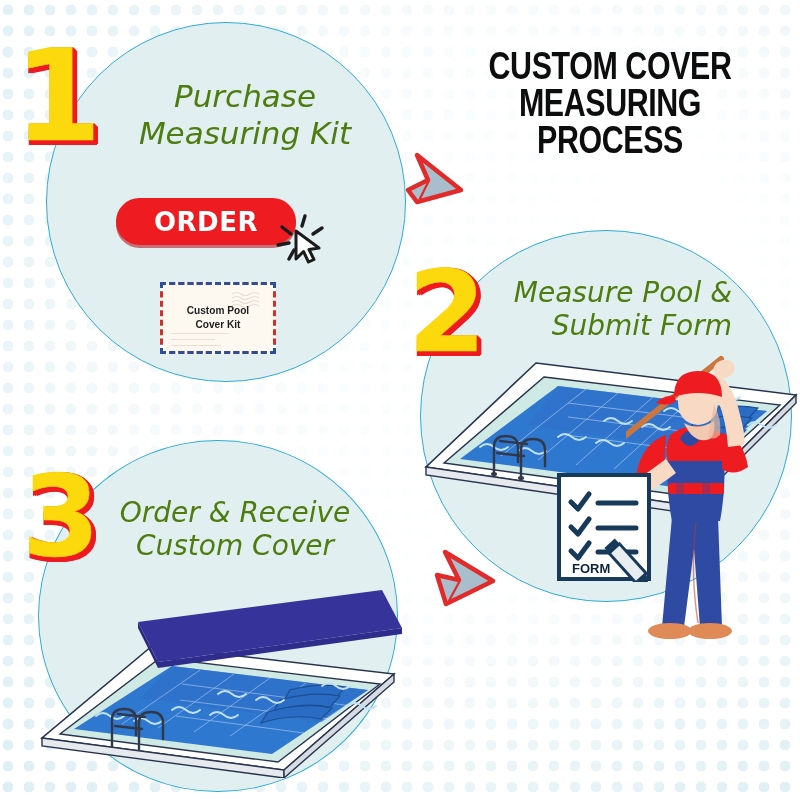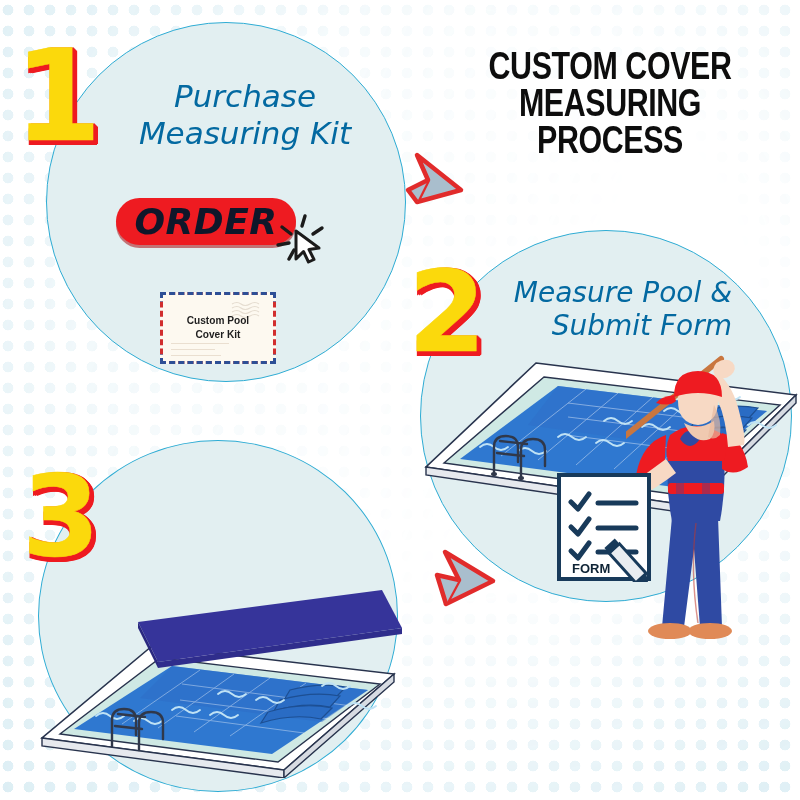--- a/index.html
+++ b/index.html
@@ -69,48 +69,47 @@
   #num1{left:14px; top:34px;  font-size:126px;}
   #num2{left:408px;top:256px; font-size:112px;}
   #num3{left:22px; top:460px; font-size:112px;}
 
   
   .caption{
     position:absolute;
     font-family:"DejaVu Sans", sans-serif;
     font-style:italic;
     font-weight:500;
-    color:#0369a1;
+    color:#4d7c0f;
     line-height:1.18;
     white-space:pre-line;
   }
   #cap1{left:120px;top:78px; width:250px;font-size:31px;text-align:center;}
   #cap2{left:492px;top:276px;width:240px;font-size:28px;text-align:right;}
   #cap3{left:110px;top:496px;width:250px;font-size:28px;text-align:center;}
 
   
   #order-btn{
     position:absolute;left:116px;top:198px;
     width:180px;height:47px;border-radius:24px;
     background:#ee1b21;
     box-shadow:0 3px 0 rgba(170,12,16,.55);
     display:flex;align-items:center;justify-content:center;
     border:none;padding:0;cursor:pointer;
   }
   #order-label{
     font-family:"DejaVu Sans", sans-serif;
-    font-weight:bold;font-size:36px;color:#0f172a;
+    font-weight:bold;font-size:26px;color:#ffffff;
     letter-spacing:0.5px;
-    font-style:italic;
   }
   #cursor-click{position:absolute;left:275px;top:212px;width:56px;height:56px;}
 
   
   #envelope{
-    position:absolute;left:160px;top:292px;width:116px;height:72px;
+    position:absolute;left:160px;top:282px;width:116px;height:72px;
     background:#fdf9f0;
     border:3px dashed #d12e2e;
     box-sizing:border-box;
     display:flex;align-items:center;justify-content:center;
   }
   #envelope:before{
     content:"";position:absolute;inset:-3px;
     border:3px dashed #2d4f96;
     clip-path:polygon(0 0,100% 0,100% 100%,0 100%,0 86%,100% 86%,100% 14%,0 14%);
     pointer-events:none;
@@ -307,20 +306,22 @@
 
     <g transform="rotate(-42 70 82)">
       <rect x="58" y="70" width="14" height="40" fill="#e9edf1" stroke="#183a5a" stroke-width="3"></rect>
       <path d="M58 110 L65 122 L72 110 Z" fill="#183a5a"></path>
       <rect x="58" y="63" width="14" height="8" fill="#183a5a"></rect>
     </g>
     <text x="16" y="101" font-family="Liberation Sans, sans-serif" font-size="13" font-weight="bold" fill="#0f2436">FORM</text>
   </svg>
 
   <div class="numeral u" id="num3">3</div>
+  <div class="caption u" id="cap3">Order &amp; Receive
+Custom Cover</div>
 
   <svg id="pool3" viewBox="0 0 380 190">
 
     <path d="M130 58 L372 86 L262 182 L20 150 Z" fill="#ffffff" stroke="#28334d" stroke-width="1.6"></path>
     <path d="M20 150 L20 158 L262 190 L262 182 Z" fill="#e6e9ee" stroke="#28334d" stroke-width="1.4"></path>
     <path d="M262 182 L262 190 L372 94 L372 86 Z" fill="#d7dbe2" stroke="#28334d" stroke-width="1.4"></path>
 
     <path d="M138 70 L358 96 L256 174 L38 146 Z" fill="#cfe9e4" stroke="#28334d" stroke-width="1.4"></path>
 
     <path d="M150 78 L346 102 L250 166 L52 141 Z" fill="#2f78d0"></path>

